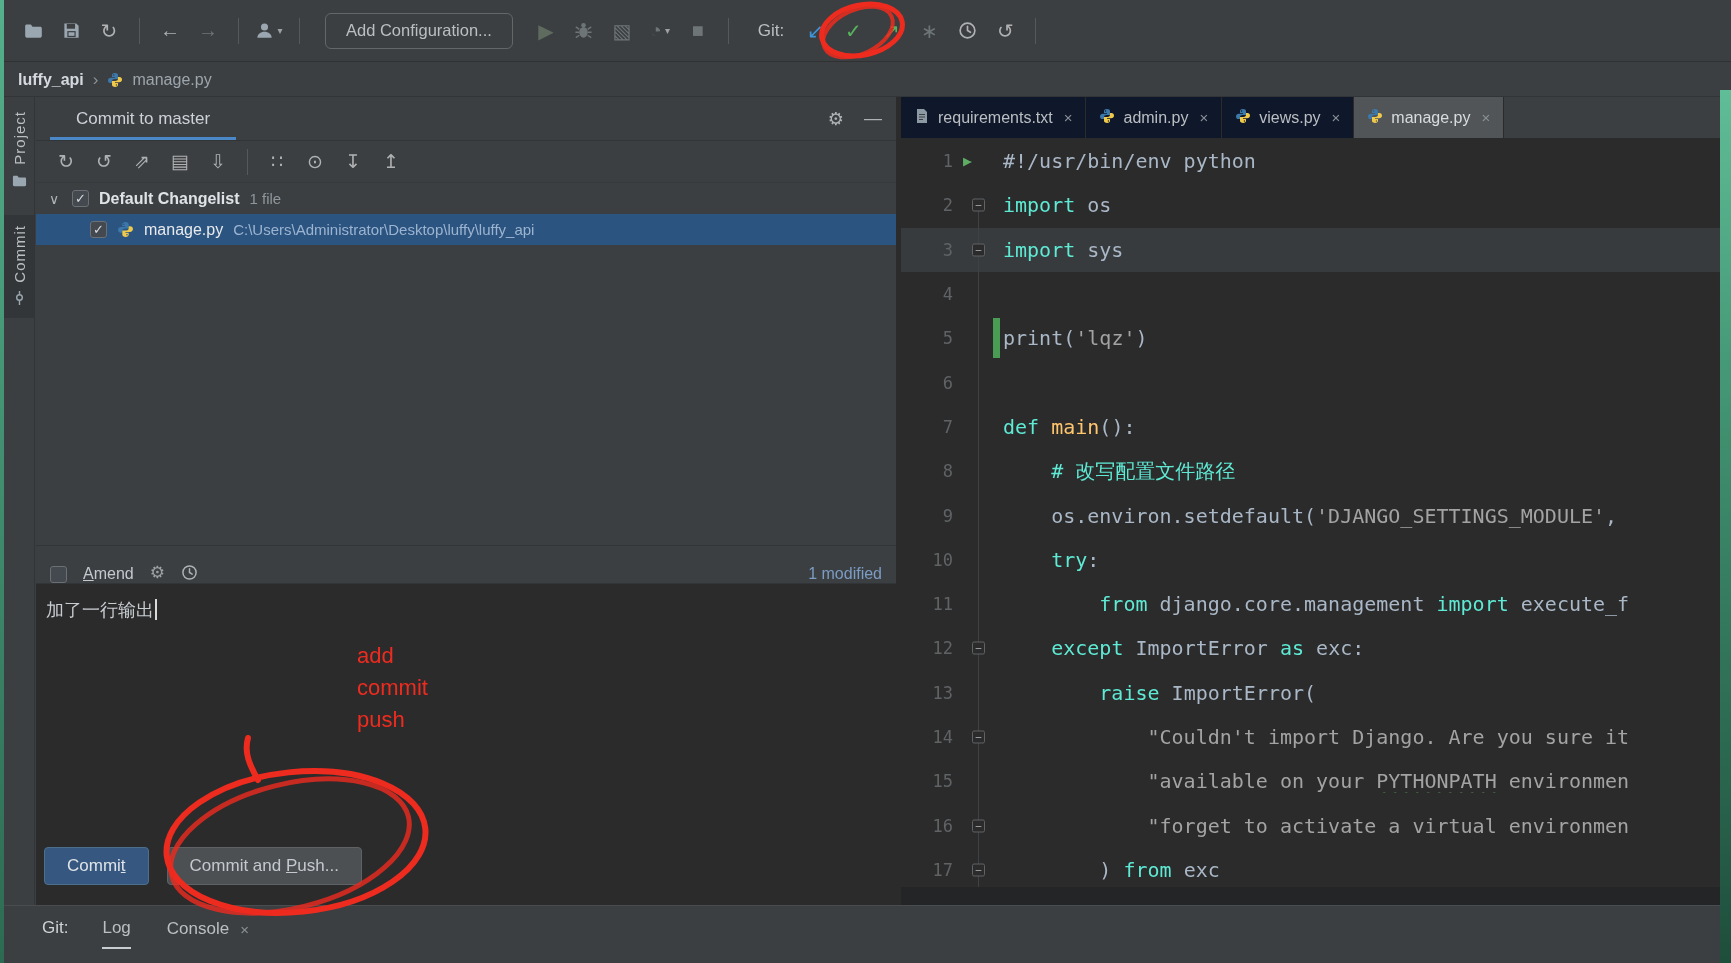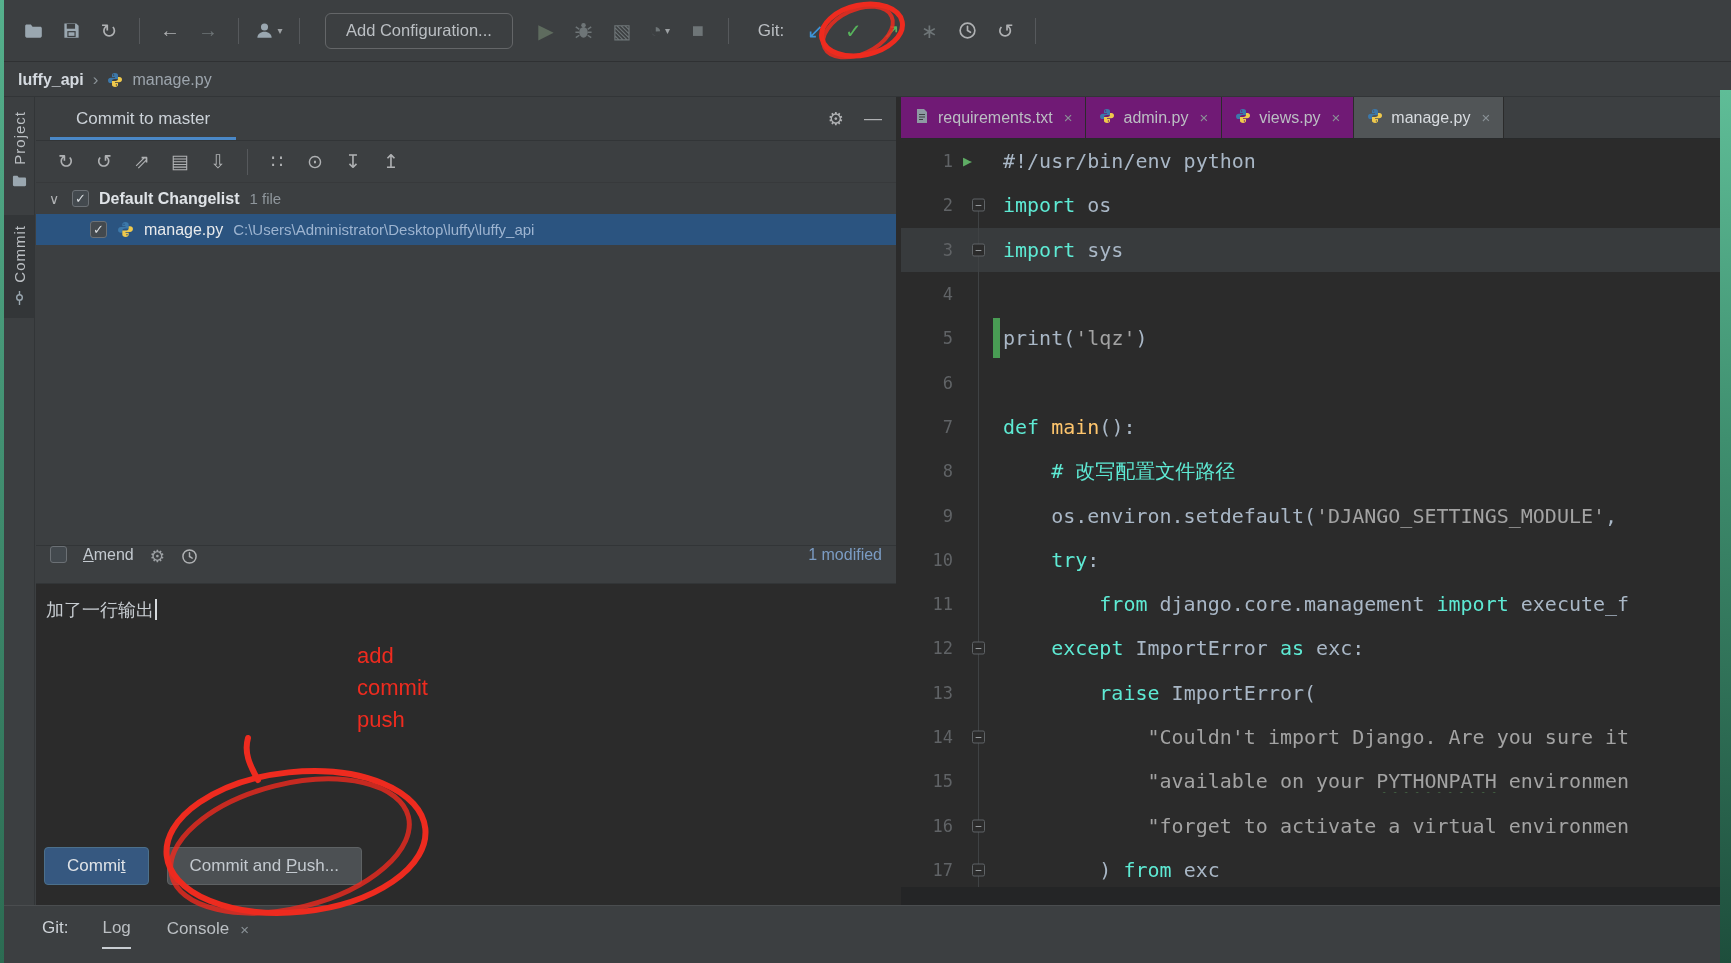--- a/index.html
+++ b/index.html
@@ -46,41 +46,41 @@
 .chevron{color:#afb1b3;font-size:14px;width:16px;text-align:center}
 .cb{width:17px;height:17px;border:1px solid #6b7075;border-radius:3px;background:#43494e;display:inline-flex;align-items:center;justify-content:center;flex:none}
 .cb.checked::after{content:"✓";color:#d8dce0;font-size:13px;line-height:1}
 .cl-name{color:#dfe3e7;font-weight:bold}
 .cl-count{color:#8f969c;font-size:15px}
 .file-row{padding-left:54px}
 .file-row.selected{background:var(--sel,#2b5480)}
 .file-icon svg{width:17px;height:17px;vertical-align:-3px}
 .file-name{color:#e8eaec}
 .file-path{color:#9db4d0;font-size:15px}
-.amend-row{position:absolute;left:0;right:0;top:448px;height:38px;display:flex;align-items:flex-start;gap:16px;padding:0 14px;border-top:1px solid #323537}
+.amend-row{position:absolute;left:0;right:0;top:448px;height:38px;display:flex;align-items:flex-end;gap:16px;padding:0 14px;border-top:1px solid #323537}
 .amend-label{color:#c3c9cf;font-size:16px}
 .amend-label::first-letter{text-decoration:underline}
 .amend-icons{display:inline-flex;gap:16px;align-items:center}
 .am-icon{color:#9da1a4;font-size:17px;display:inline-flex;align-items:center}
 .am-icon svg{width:17px;height:17px}
 .modified-label{margin-left:auto;color:#7b9cc4;font-size:16px}
 .msg-area{position:absolute;left:0;right:0;top:486px;bottom:0;background:#2b2b2b;border-top:1px solid #323537}
 .msg-text{padding:14px 10px;font-size:18px;color:#c7ccd1}
 .caret{display:inline-block;width:1.5px;height:21px;background:#d6dadd;vertical-align:-4px;margin-left:1px}
 .buttons-row{position:absolute;left:8px;top:263px;display:flex;gap:18px}
 .btn{height:38px;border-radius:4px;font-size:17px;font-family:"Liberation Sans",sans-serif;padding:0 22px}
 .btn.primary{background:var(--btn,#365880);border:1px solid #4c708c;color:#dfe3e7}
 .btn.secondary{background:#4c5053;border:1px solid #5e6264;color:#c3c9cf}
 .mn{text-decoration:underline}
 .panel-divider{position:absolute;left:892px;top:97px;width:5px;bottom:58px;background:#2b2b2b}
 
 
 .editor{position:absolute;left:897px;top:97px;width:824px;bottom:58px;background:#2b2b2b}
 .tab-bar{height:42px;background:#3c3f41;display:flex;border-bottom:1px solid #282a2b}
-.ed-tab{display:flex;align-items:center;gap:8px;padding:0 13px;font-size:16px;color:#bbbfc3;border-right:1px solid #2b2b2b;background:#701a75;cursor:default}
+.ed-tab{display:flex;align-items:center;gap:8px;padding:0 13px;font-size:16px;color:#bbbfc3;border-right:1px solid #2b2b2b;background:#0f172a;cursor:default}
 .ed-tab.active{background:#515557;color:#d8dce0}
 .tab-icon svg{width:16px;height:16px}
 .tab-close{color:#8a9297;font-size:15px;margin-left:3px}
 .code-area{position:absolute;top:42px;left:0;right:0;bottom:18px;overflow:hidden;font-family:"DejaVu Sans Mono",monospace;font-size:20px}
 .code-line{position:relative;height:44.3px;display:flex;align-items:center;white-space:pre}
 .code-line.caret-row{background:#383b3d}
 .ln{width:56px;text-align:right;color:#606366;font-size:17px;flex:none;padding-right:4px;font-family:"DejaVu Sans Mono",monospace}
 .gutter-mid{width:46px;flex:none;position:relative;height:100%}
 .run-arrow{position:absolute;left:6px;top:50%;transform:translateY(-50%);color:#5fad65;font-size:15px}
 .fold-box{position:absolute;left:15px;top:50%;transform:translateY(-50%);width:13px;height:13px;border:1px solid #5f6366;border-radius:2px;color:#9da1a4;font-size:11px;line-height:11px;text-align:center;background:#2b2b2b;z-index:2}

